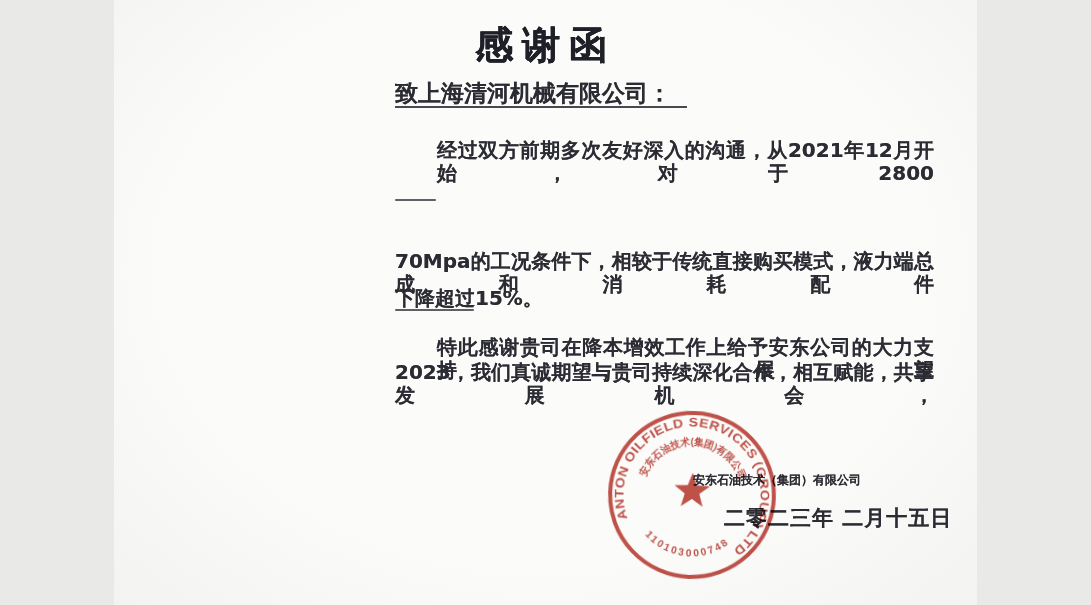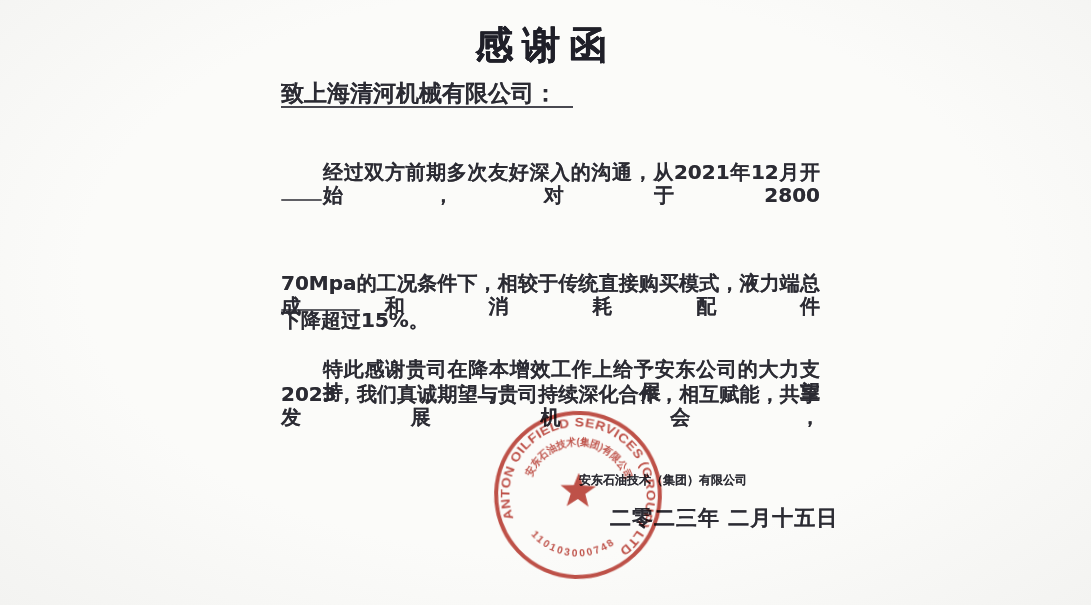--- a/index.html
+++ b/index.html
@@ -1,18 +1,18 @@
 <!DOCTYPE html>
 <html><head>
 <meta charset="utf-8">
 <style>
   html,body{margin:0;padding:0;background:#e9e9e7;}
   .page{
     position:relative;
-    width:1091px;height:605px;
+    width:863px;height:605px;
     margin:0 auto;
     background:radial-gradient(ellipse at 50% 45%, #fbfbf9 60%, #f3f3f1 100%);
     overflow:hidden;
     font-family:"DejaVu Sans","Liberation Sans",sans-serif;
     color:#2b2b33;
   }
   .title{
     position:absolute;top:20px;left:50%;transform:translateX(-50%);
     font-family:"DejaVu Serif","Liberation Serif",serif;
     font-size:38px;font-weight:900;letter-spacing:9px;
@@ -25,21 +25,20 @@
     border-bottom:2px solid rgba(40,40,50,.85);
     padding:0 16px 1px 0;
     text-shadow:0 0 .5px rgba(43,43,51,.7);
     white-space:nowrap;
   }
   .body-line{
     position:absolute;left:281px;width:539px;
     font-size:20px;line-height:23px;font-weight:600;
     text-shadow:0 0 .6px rgba(43,43,51,.65);
     white-space:nowrap;
-    margin-top:22px;
   }
   .body-line.justify{white-space:normal;text-align:justify;text-align-last:justify;}
   .body-line.indent{padding-left:42px;width:497px;}
   .underline-mark{
     position:absolute;height:2px;background:#2b2b33;opacity:.75;border-radius:1px;
   }
   .sig-company{
     position:absolute;top:472px;left:579px;
     font-size:12px;font-weight:600;letter-spacing:0;
     text-shadow:0 0 .5px rgba(43,43,51,.65);white-space:nowrap;

